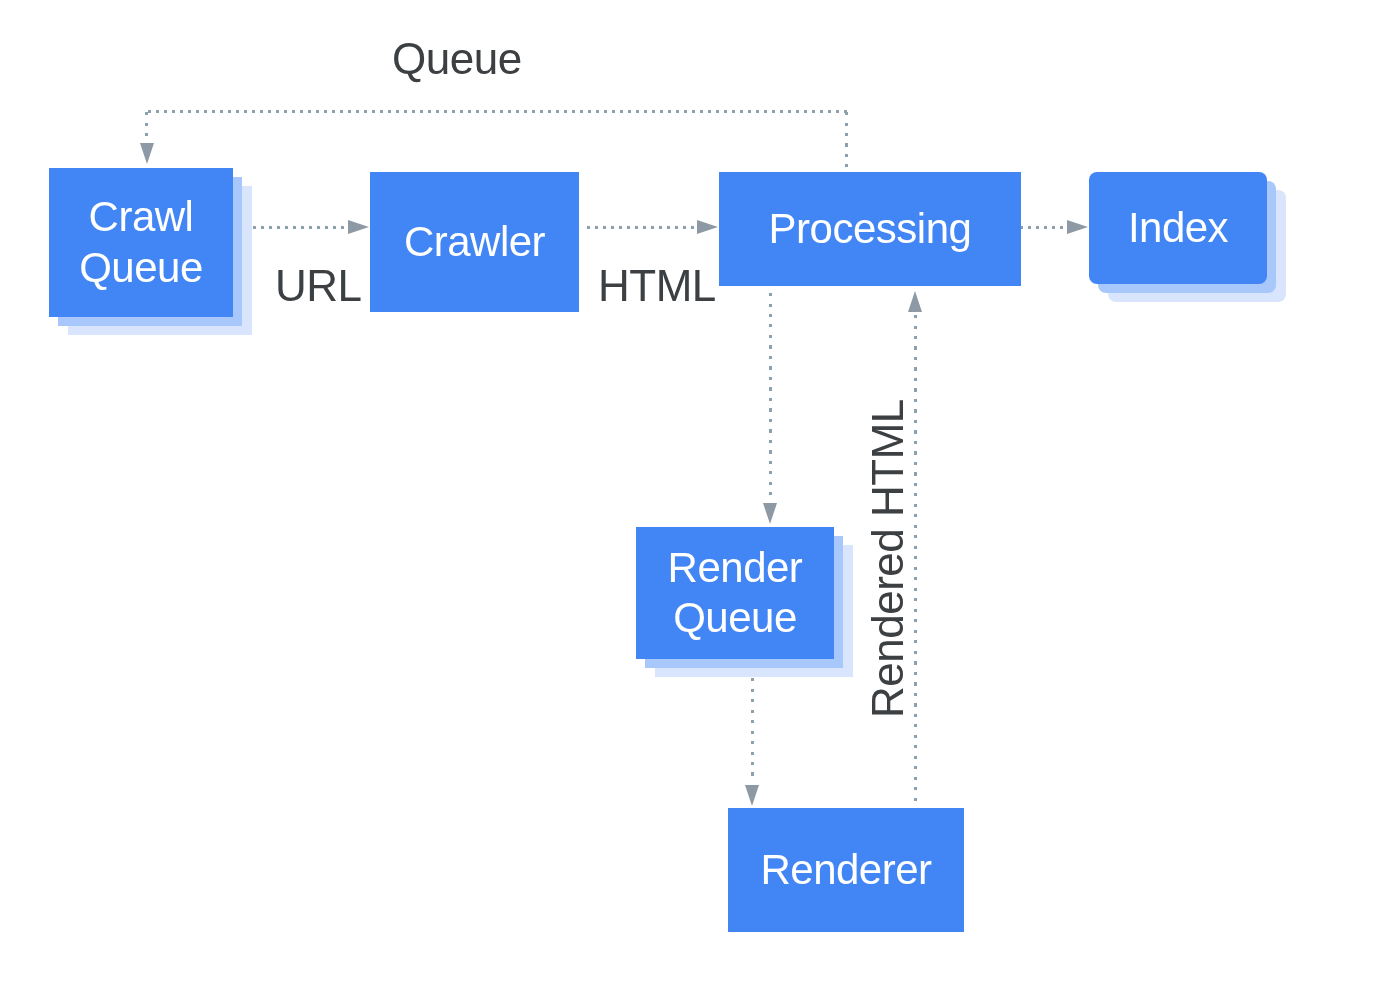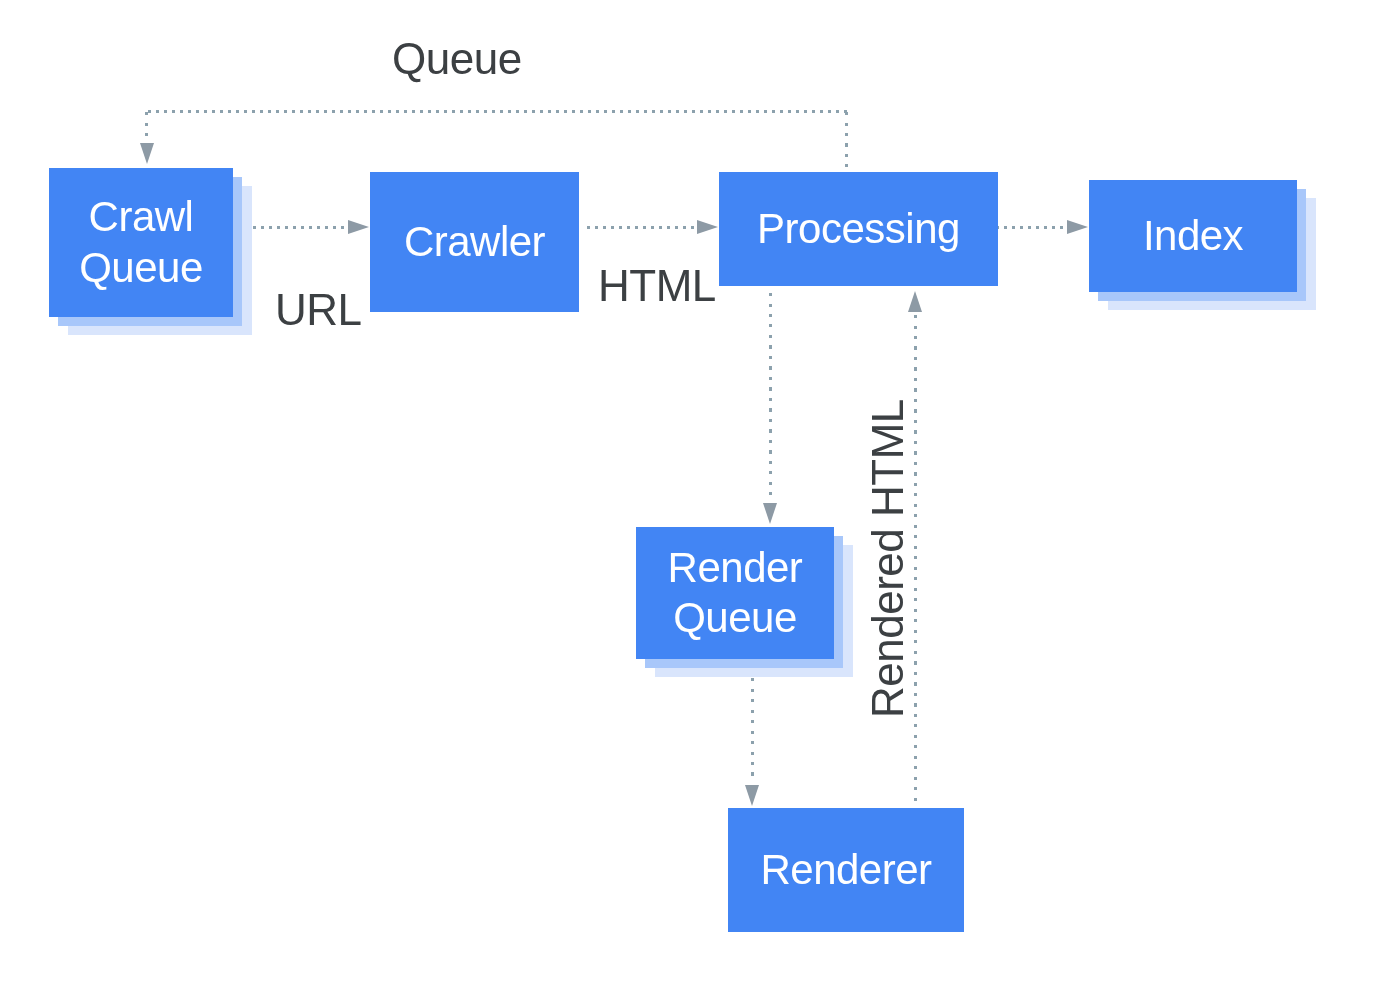--- a/index.html
+++ b/index.html
@@ -33,22 +33,22 @@
     text-align:center;
     font-size:42px;
     line-height:1.2;
     letter-spacing:-0.5px;
   }
   .node.stacked{
     box-shadow:9px 9px 0 var(--stack-shadow-inner),19px 18px 0 var(--stack-shadow-outer);
   }
   .n-crawl-queue {left:49px;  top:168px; width:184px; height:149px;}
   .n-crawler     {left:370px; top:172px; width:209px; height:140px;}
-  .n-processing  {left:719px; top:172px; width:279px; height:114px;}
-  .n-index       {left:1089px;top:180px; width:208px; height:112px;}
+  .n-processing  {left:719px; top:172px; width:302px; height:114px;}
+  .n-index       {left:1089px;top:172px; width:178px; height:112px;border-radius:8px;}
   .n-render-queue{left:636px; top:527px; width:198px; height:132px;}
   .n-renderer    {left:728px; top:808px; width:236px; height:124px;}
   
   .dot-h{
     position:absolute;height:3px;
     background-image:repeating-linear-gradient(to right,var(--dotted-line) 0,var(--dotted-line) 2.6px,transparent 2.6px,transparent 8px);
   }
   .dot-v{
     position:absolute;width:3px;
     background-image:repeating-linear-gradient(to bottom,var(--dotted-line) 0,var(--dotted-line) 3px,transparent 3px,transparent 10.5px);
@@ -77,21 +77,21 @@
   
   .edge-label{
     position:absolute;
     color:var(--label-text);
     font-size:44px;
     line-height:1;
     letter-spacing:-0.5px;
     white-space:nowrap;
   }
   .l-urls{left:392px;top:37px;}
-  .l-url {left:275px;top:264px;margin-top:24px;}
+  .l-url {left:275px;top:264px;}
   .l-html{left:598px;top:264px;}
   .l-rendered-html{
     left:738px;top:546px;width:300px;
     text-align:center;
     transform:rotate(-90deg);
     transform-origin:center;
   }
 </style>
 </head>
 <body>

